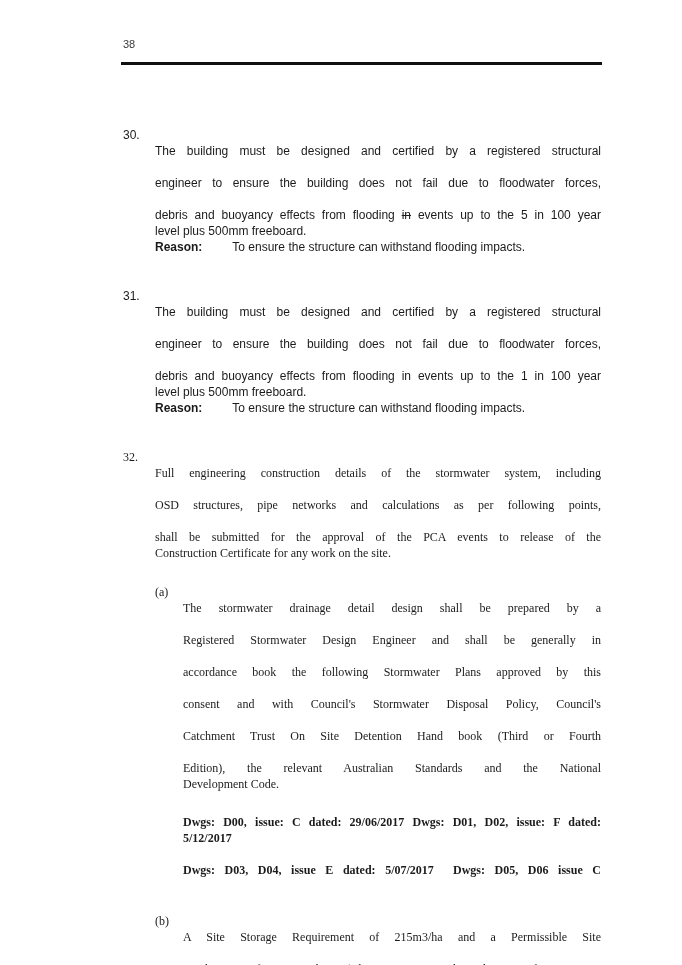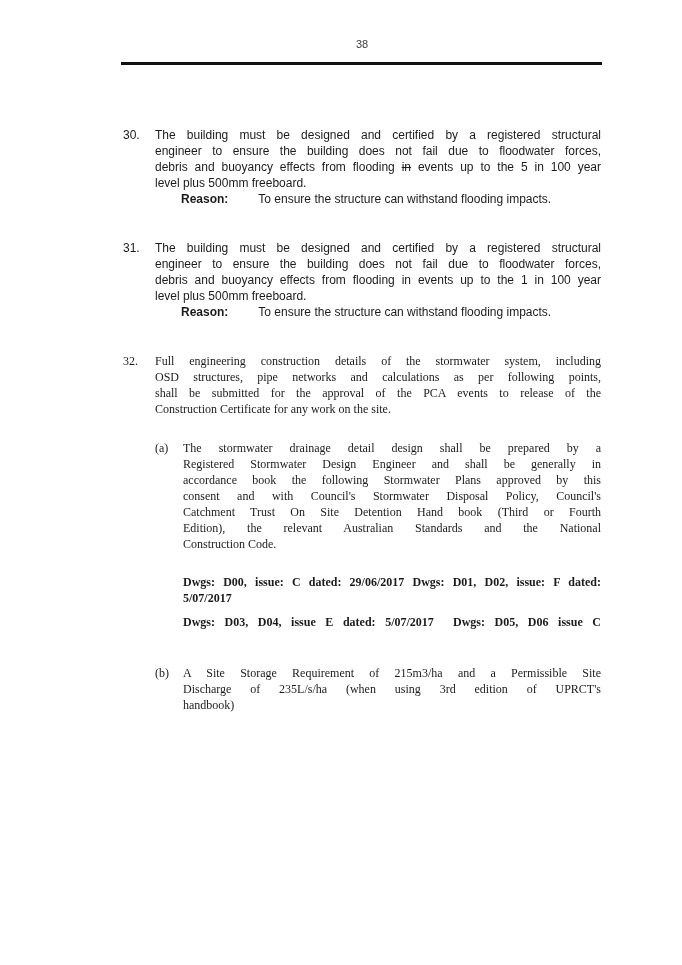--- a/index.html
+++ b/index.html
@@ -16,21 +16,20 @@
     color: #1b1b1b;
     font-size: 12px;
     line-height: 16px;
     overflow: hidden;
   }
   .page-number {
     position: absolute;
     top: 38px;
     left: 123px;
     width: 478px;
-    text-align: center;
     font-size: 11px;
     line-height: 13px;
     color: #3c3c3c;
   }
   .header-rule {
     position: absolute;
     top: 62px;
     left: 121px;
     width: 481px;
     height: 3px;
@@ -52,23 +51,24 @@
     flex: none;
   }
   .cbody {
     width: 446px;
     flex: none;
   }
   
   .jl {
     text-align: justify;
     text-align-last: justify;
+    margin-top: 16px;
   }
   .strike { text-decoration: line-through; }
-  .rlabel { font-weight: bold; margin-left: 26px; }
+  .rlabel { font-weight: bold; }
   .rtext { margin-left: 30px; }
   .sub {
     display: flex;
     margin-top: 23px;
   }
   .sub-b { margin-top: 35px; }
   .smarker {
     width: 28px;
     flex: none;
   }
@@ -124,25 +124,25 @@
 
         <div class="sub">
           <div class="smarker">(a)</div>
           <div class="sbody">
             <div class="jl">The stormwater drainage detail design shall be prepared by a</div>
             <div class="jl">Registered Stormwater Design Engineer and shall be generally in</div>
             <div class="jl">accordance book the following Stormwater Plans approved by this</div>
             <div class="jl">consent and with Council's Stormwater Disposal Policy, Council's</div>
             <div class="jl">Catchment Trust On Site Detention Hand book (Third or Fourth</div>
             <div class="jl">Edition), the relevant Australian Standards and the National</div>
-            <div>Construction Code.</div>
+            <div>Development Code.</div>
 
             <div class="bblock">
               <div class="jl">Dwgs: D00, issue: C dated: 29/06/2017 Dwgs: D01, D02, issue: F dated:</div>
-              <div>5/07/2017</div>
+              <div>5/12/2017</div>
             </div>
             <div class="bblock">
               <div class="jl">Dwgs: D03, D04, issue E dated: 5/07/2017 &nbsp;Dwgs: D05, D06 issue C</div>
             </div>
           </div>
         </div>
 
         <div class="sub sub-b">
           <div class="smarker">(b)</div>
           <div class="sbody">

